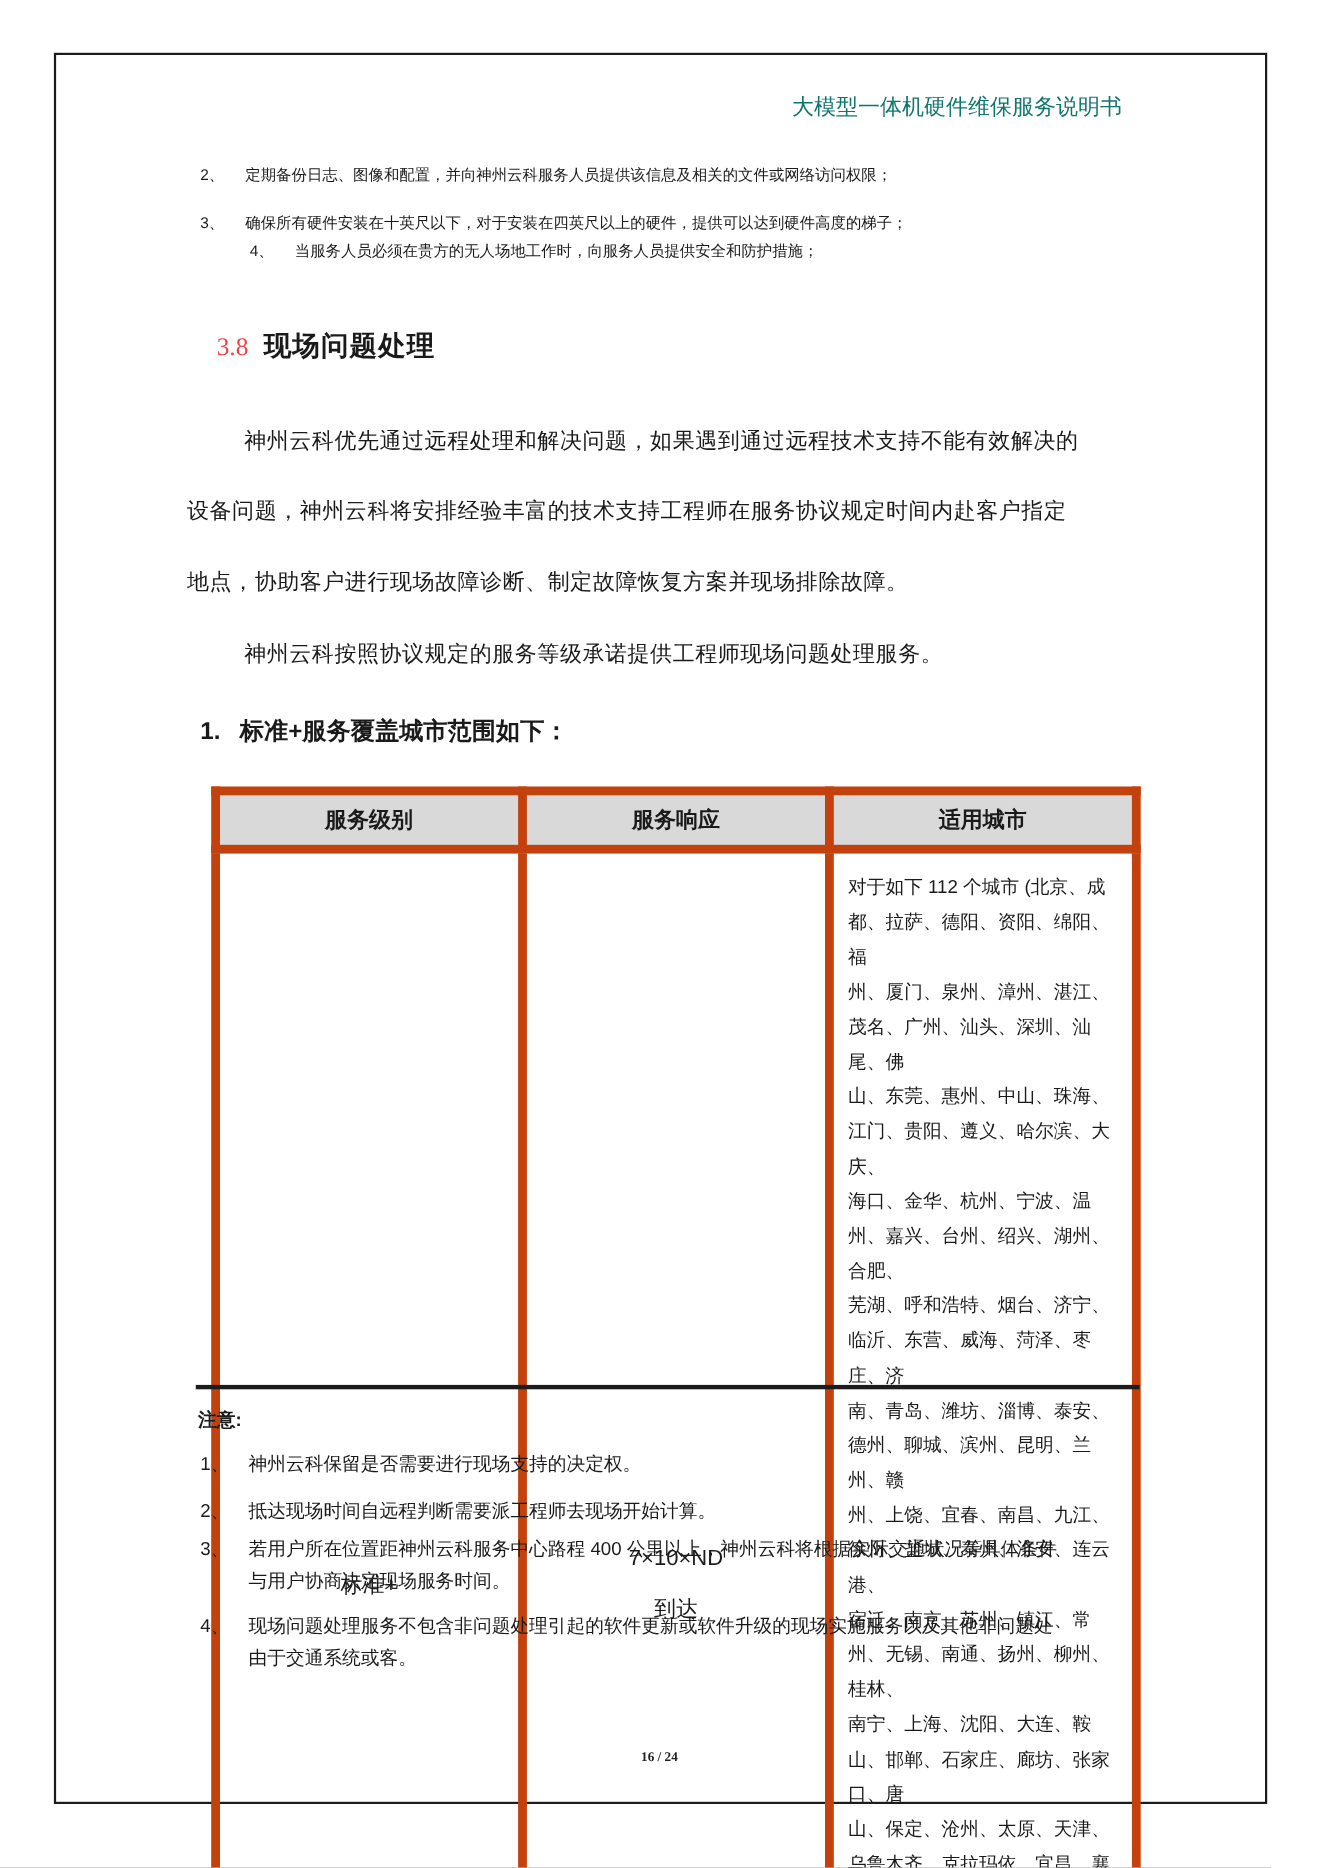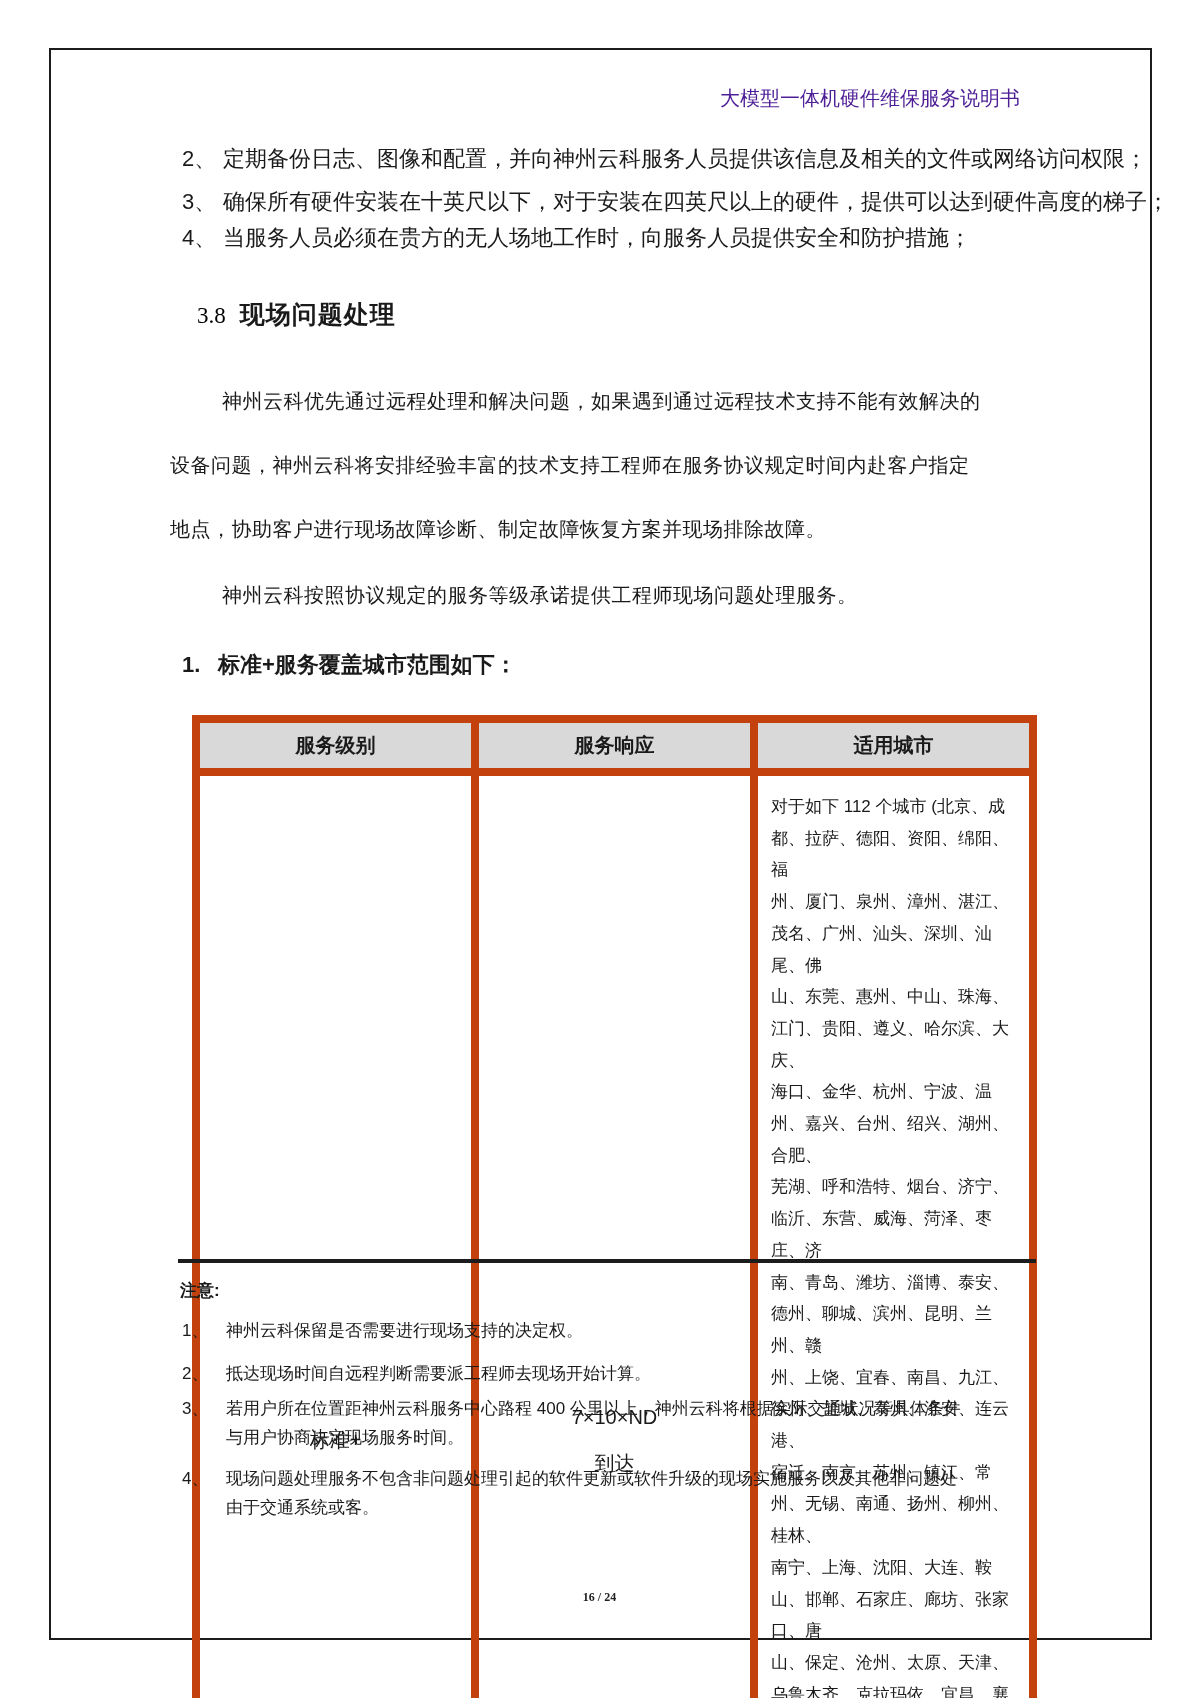--- a/index.html
+++ b/index.html
@@ -14,31 +14,31 @@
   .frame{
     position:absolute;left:49px;top:48px;
     width:1099px;height:1588px;
     border:2px solid #1c1c1c;
     background:#fff;
   }
   .doc-title{
     position:absolute;top:87px;left:600px;width:420px;
     text-align:right;
     font-family:"Liberation Serif","DejaVu Serif",serif;
-    font-size:20px;line-height:22px;color:#4c1d95;
+    font-size:20px;line-height:22px;color:#0f766e;
   }
   .top-item{
     position:absolute;left:182px;width:900px;
-    font-size:22px;line-height:24px;white-space:nowrap;
+    font-size:14px;line-height:24px;white-space:nowrap;
   }
   .top-item .num{display:inline-block;width:41px;}
   .sec-heading{position:absolute;left:197px;top:298px;white-space:nowrap;}
   .sec-heading .sec-num{
     font-family:"Liberation Serif","DejaVu Serif",serif;
-    font-size:23px;color:#000000;
+    font-size:23px;color:#ef4444;
   }
   .sec-heading .sec-title{
     font-size:25px;font-weight:bold;margin-left:14px;letter-spacing:1px;
   }
   .para-line{
     position:absolute;font-size:20px;line-height:26px;white-space:nowrap;
     letter-spacing:0.5px;
   }
   .subtitle{
     position:absolute;left:182px;top:650px;
@@ -97,21 +97,21 @@
   <div class="frame"></div>
 
   <div class="doc-title">大模型一体机硬件维保服务说明书</div>
 
   <div class="top-item" style="top:147px;">
     <span class="num">2、</span><span>定期备份日志、图像和配置，并向神州云科服务人员提供该信息及相关的文件或网络访问权限；</span>
   </div>
   <div class="top-item" style="top:190px;">
     <span class="num">3、</span><span>确保所有硬件安装在十英尺以下，对于安装在四英尺以上的硬件，提供可以达到硬件高度的梯子；</span>
   </div>
-  <div class="top-item" style="top:226px;">
+  <div class="top-item" style="top:216px;margin-left:45px;">
     <span class="num">4、</span><span>当服务人员必须在贵方的无人场地工作时，向服务人员提供安全和防护措施；</span>
   </div>
 
   <div class="sec-heading">
     <span class="sec-num">3.8</span><span class="sec-title">现场问题处理</span>
   </div>
 
   <div class="para-line" style="left:222px;top:388px;">神州云科优先通过远程处理和解决问题，如果遇到通过远程技术支持不能有效解决的</div>
   <div class="para-line" style="left:170px;top:452px;">设备问题，神州云科将安排经验丰富的技术支持工程师在服务协议规定时间内赴客户指定</div>
   <div class="para-line" style="left:170px;top:516px;">地点，协助客户进行现场故障诊断、制定故障恢复方案并现场排除故障。</div>

